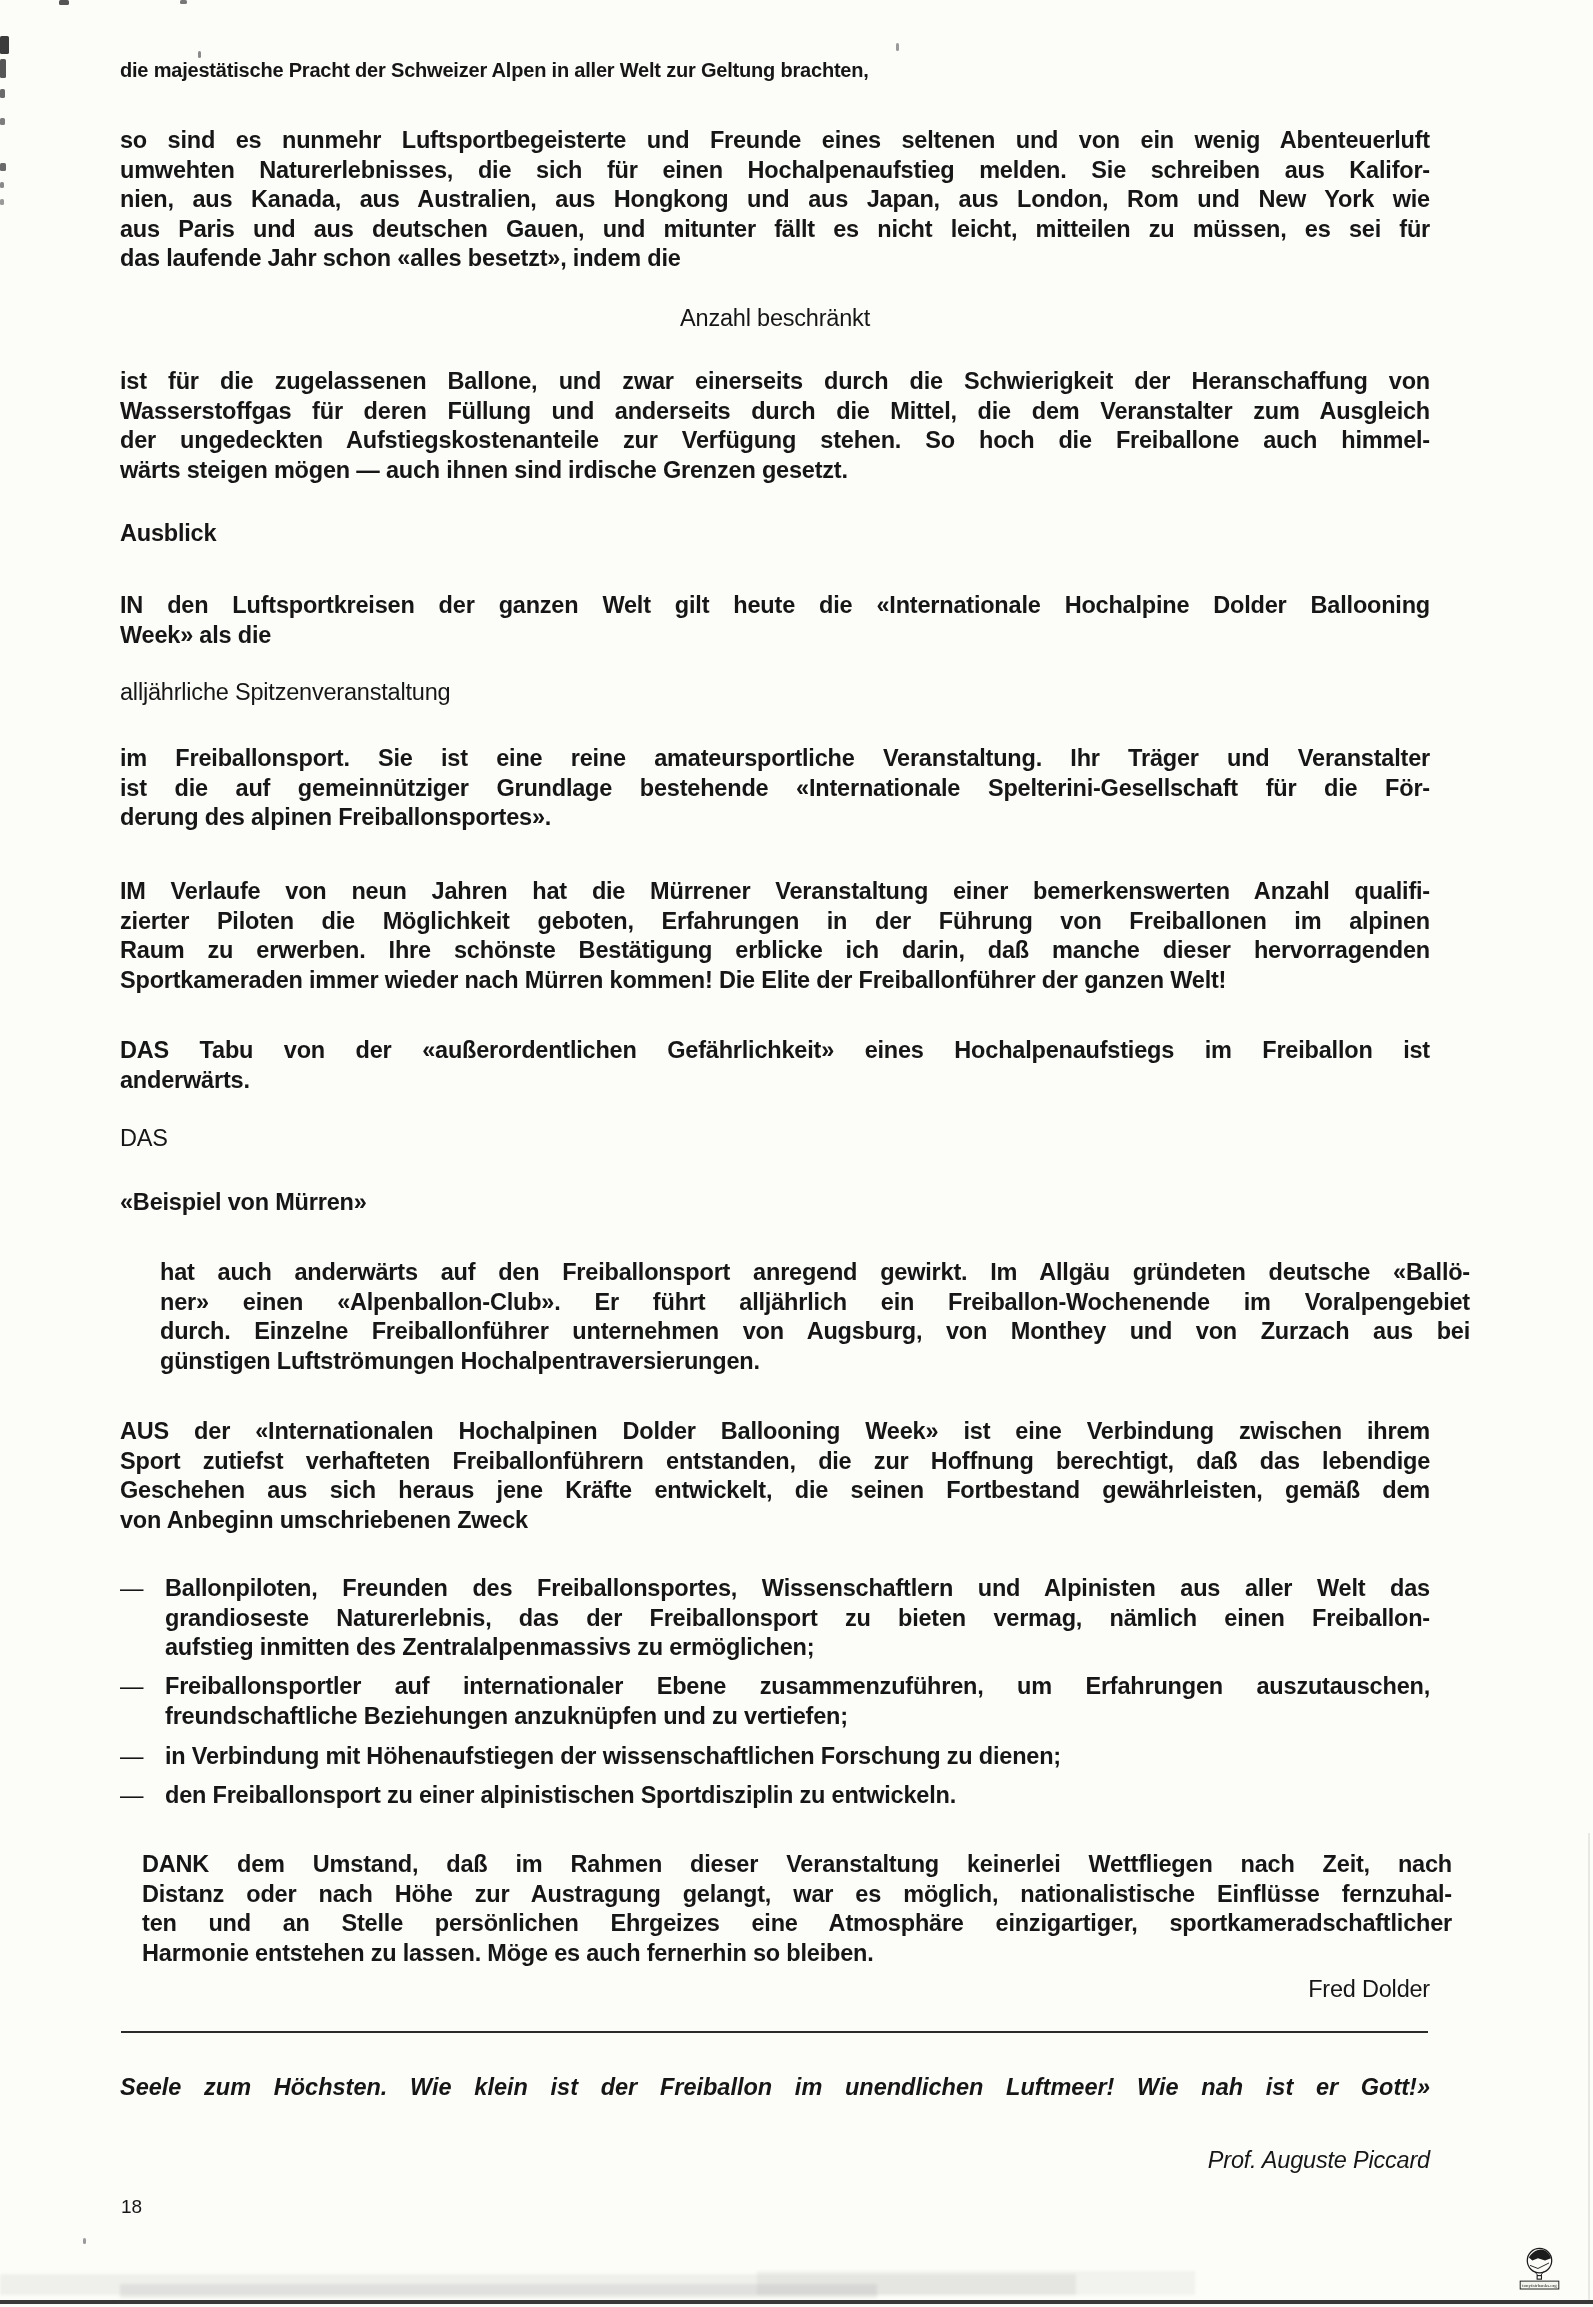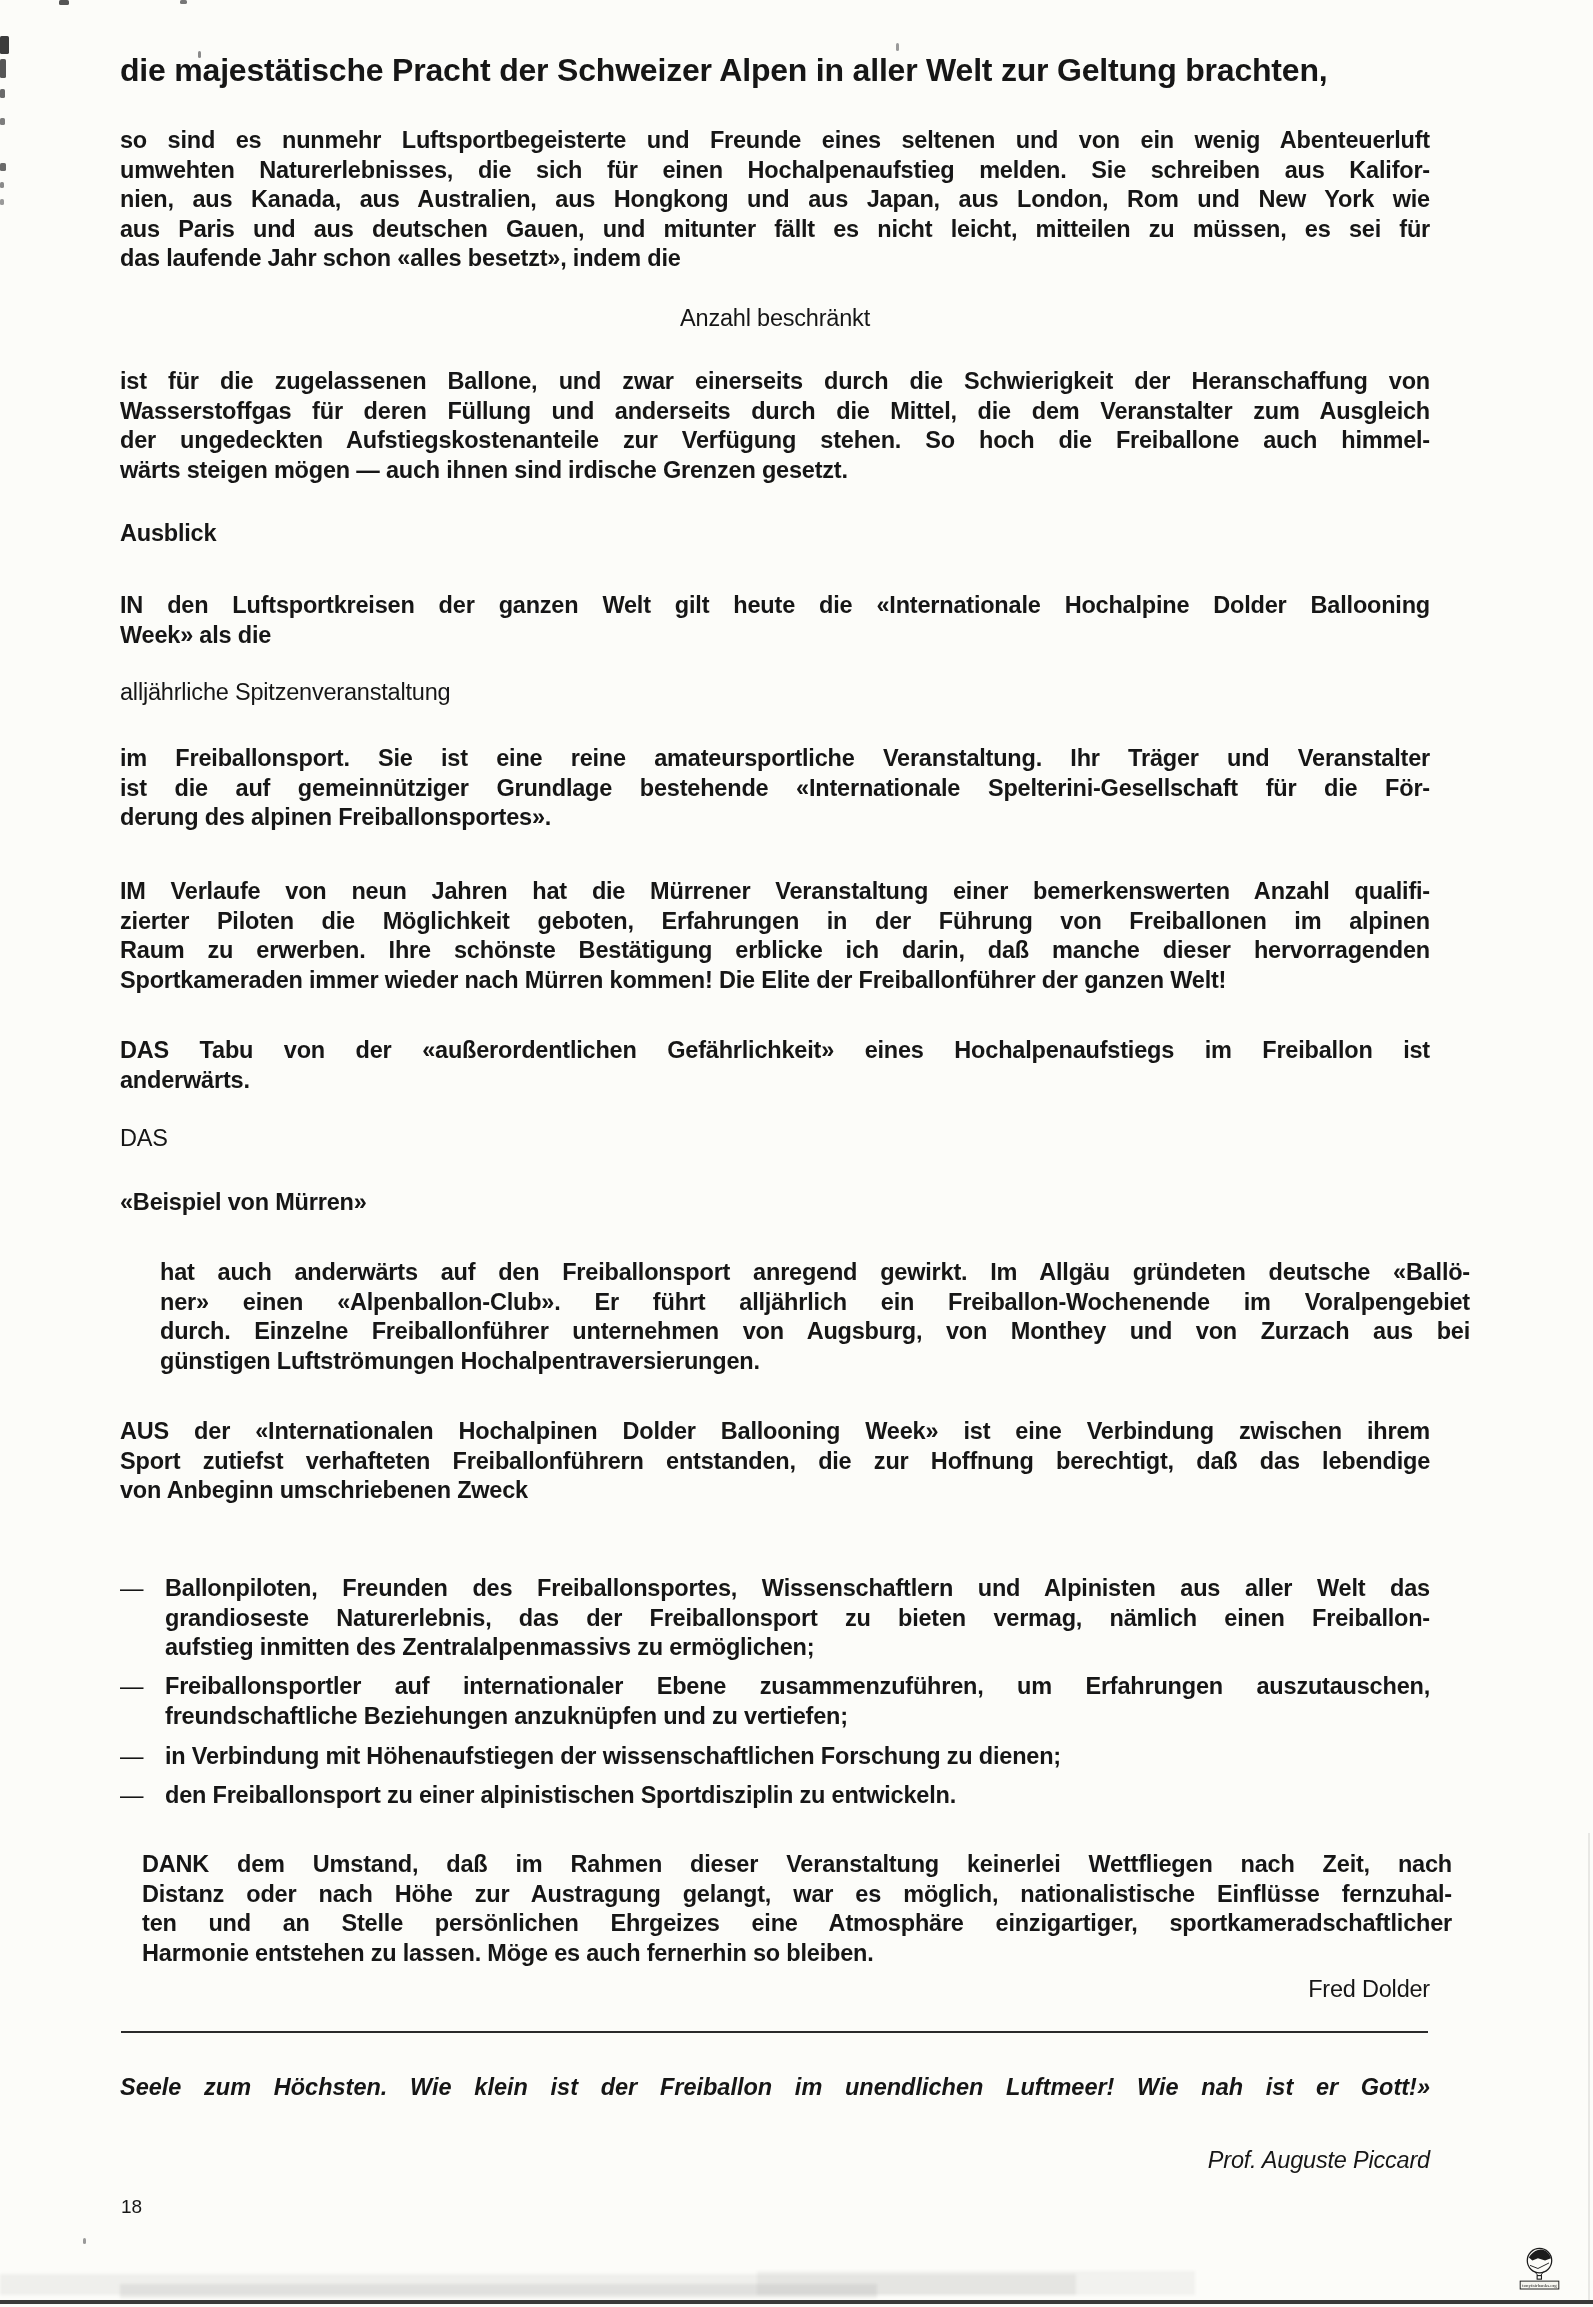--- a/index.html
+++ b/index.html
@@ -11,21 +11,21 @@
     font-family:"Liberation Sans", sans-serif;
     color:#161616;
   }
   .block { position:absolute; left:120px; width:1310px; }
   .body-text { font-size:23.5px; line-height:29.5px; letter-spacing:-0.2px; }
   .ln { white-space:normal;font-weight:bold; }
   .tj .ln { text-align:justify; text-align-last:justify; }
   .tj .ln:last-child { text-align-last:left; }
   .tj.justify-all .ln:last-child { text-align-last:justify; }
   .head { font-weight:700; }
-  .intro-head { font-size:32px; }
+  .intro-head { font-size:20px; }
   .bullet { display:flex; }
   .bullet .marker { flex:0 0 45px; width:45px; }
   .bullet .blines { flex:1; }
   .sig { text-align:right; }
   .rule { position:absolute; left:121px; width:1307px; height:2.4px; background:#2b2b2b; }
   .quote { font-style:italic; line-height:37px; font-size:23.5px; }
   .attr { font-style:italic; text-align:right; }
   .pgnum { position:absolute; left:121px; font-size:19px; }
   .watermark { position:absolute; left:1519px; top:2247px; width:41px; height:43px; }
   
@@ -92,20 +92,21 @@
   <div class="block body-text tj" style="top:1258px;margin-left:40px;">
       <div class="ln">hat auch anderwärts auf den Freiballonsport anregend gewirkt. Im Allgäu gründeten deutsche «Ballö-</div>
       <div class="ln">ner» einen «Alpenballon-Club». Er führt alljährlich ein Freiballon-Wochenende im Voralpengebiet</div>
       <div class="ln">durch. Einzelne Freiballonführer unternehmen von Augsburg, von Monthey und von Zurzach aus bei</div>
       <div class="ln">günstigen Luftströmungen Hochalpentraversierungen.</div>
     </div>
 
   <div class="block body-text tj" style="top:1417px;">
       <div class="ln">AUS der «Internationalen Hochalpinen Dolder Ballooning Week» ist eine Verbindung zwischen ihrem</div>
       <div class="ln">Sport zutiefst verhafteten Freiballonführern entstanden, die zur Hoffnung berechtigt, daß das lebendige</div>
+      <div class="ln">Geschehen aus sich heraus jene Kräfte entwickelt, die seinen Fortbestand gewährleisten, gemäß dem</div>
       <div class="ln">von Anbeginn umschriebenen Zweck</div>
     </div>
 
   <div class="block body-text bullet" style="top:1574px;">
     <div class="marker">—</div>
     <div class="blines tj">
         <div class="ln">Ballonpiloten, Freunden des Freiballonsportes, Wissenschaftlern und Alpinisten aus aller Welt das</div>
         <div class="ln">grandioseste Naturerlebnis, das der Freiballonsport zu bieten vermag, nämlich einen Freiballon-</div>
         <div class="ln">aufstieg inmitten des Zentralalpenmassivs zu ermöglichen;</div>
       </div>

